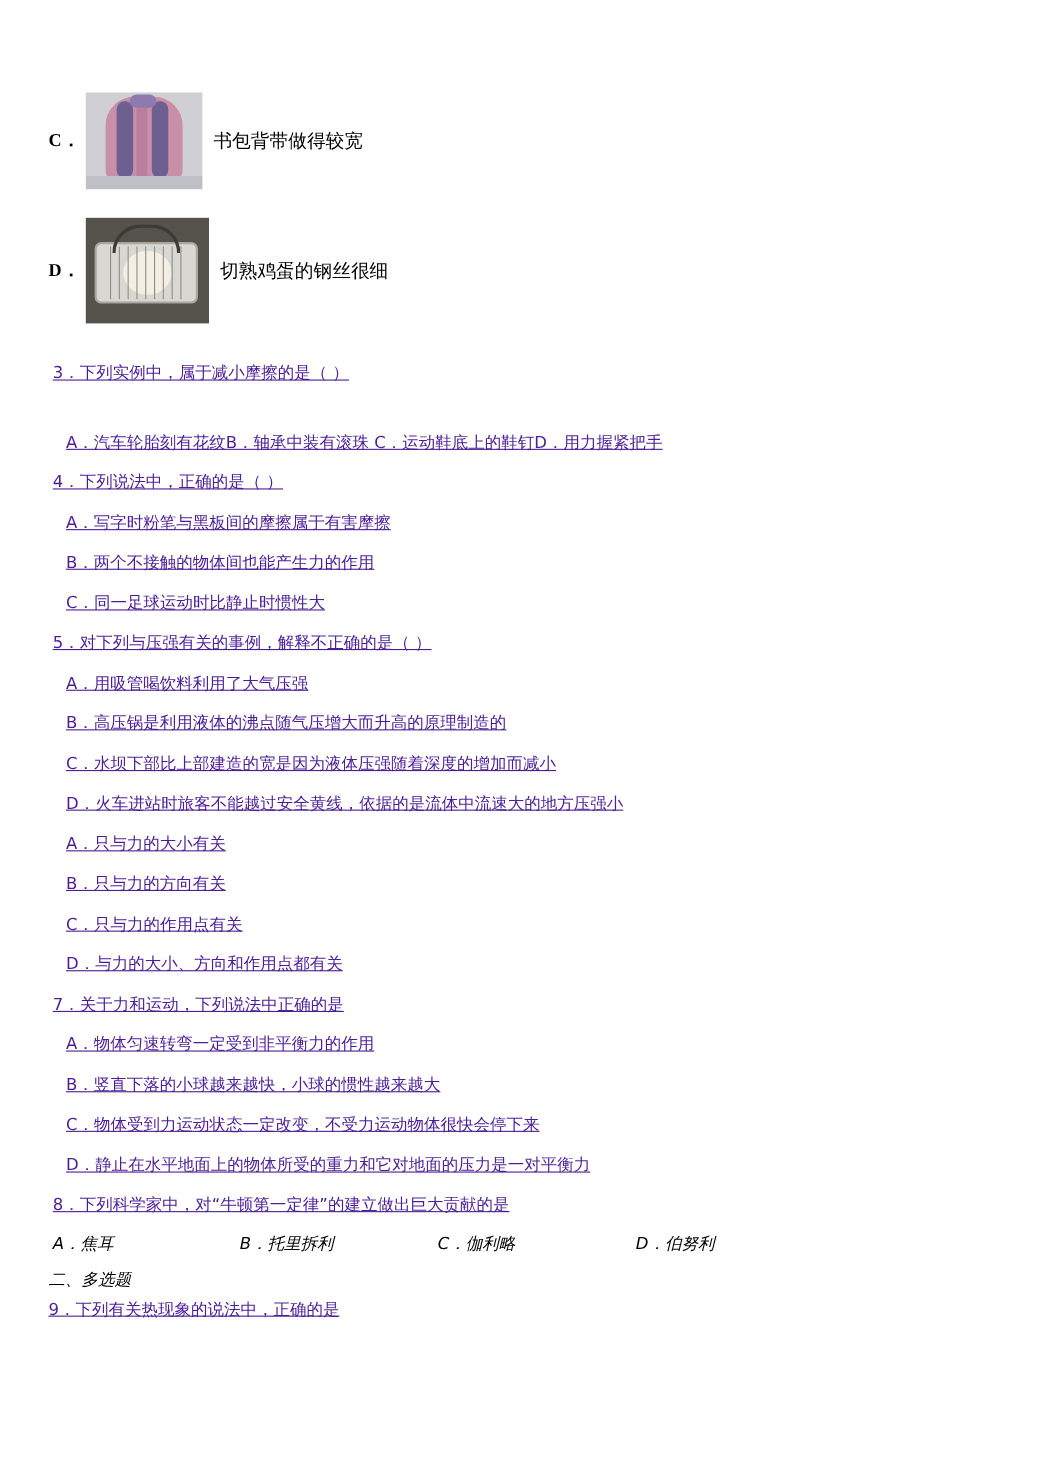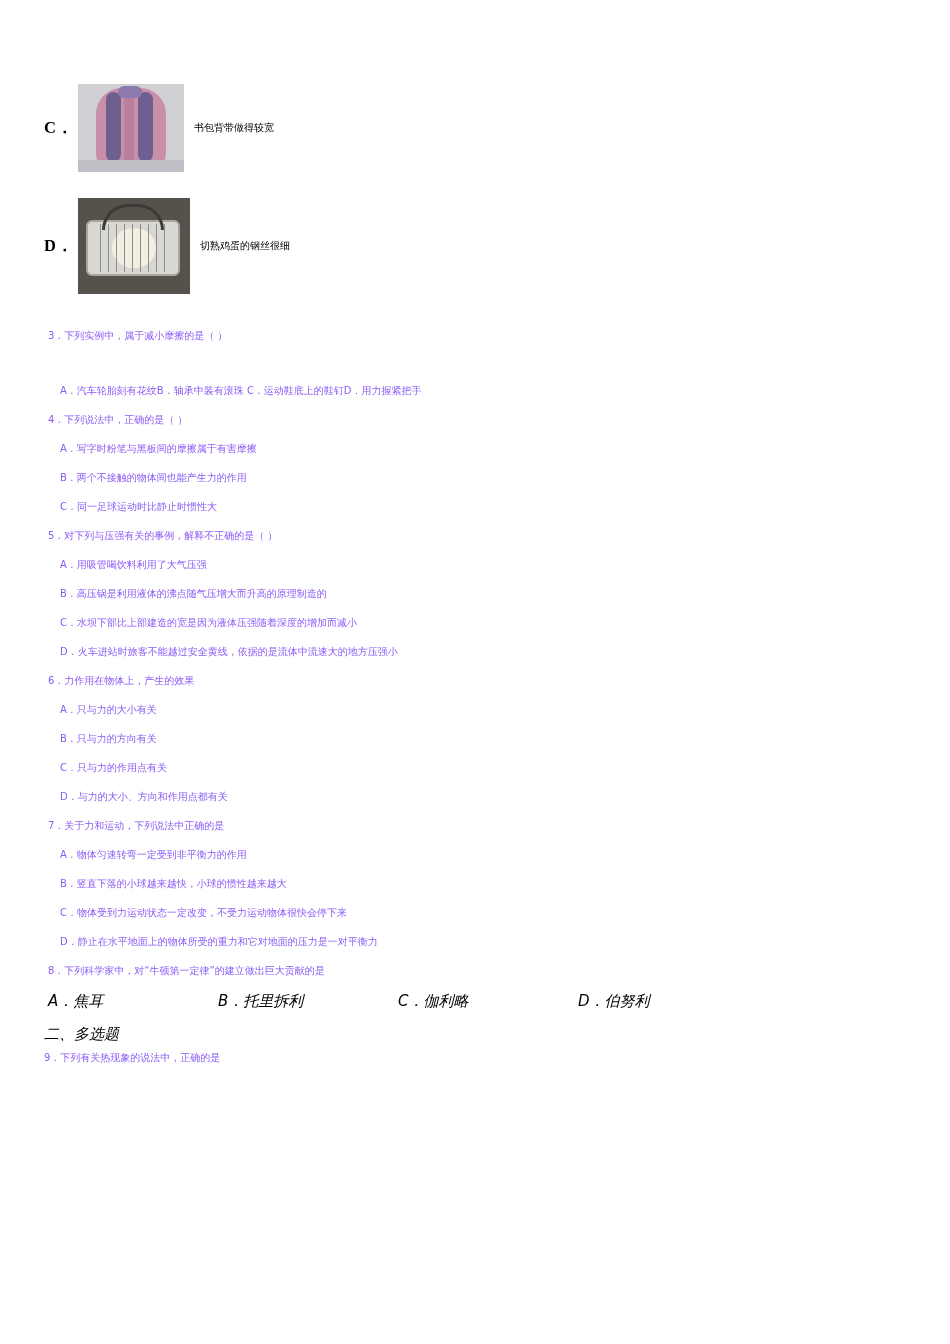--- a/index.html
+++ b/index.html
@@ -41,21 +41,21 @@
     font-weight: 600;
     letter-spacing: 0.5px;
     color: #000;
   }
   .img-option .opt-figure {
     flex: 0 0 auto;
     margin-right: 10px;
   }
   .img-option .opt-text {
     font-family: "DejaVu Sans", "Liberation Sans", sans-serif;
-    font-size: 10px;
+    font-size: 17px;
     color: #000;
     white-space: nowrap;
   }
 
   
   .fig-backpack {
     width: 106px;
     height: 88px;
     background: #cfcfd4;
     position: relative;
@@ -140,24 +140,25 @@
     position: absolute;
     top: 0;
     width: 1px; height: 48px;
     background: #8f8d88;
     display: block;
   }
 
   
   .q-line {
     font-family: "DejaVu Sans", "Liberation Sans", sans-serif;
-    font-size: 10px;
+    font-size: 15px;
     line-height: 1.5;
     margin: 0 0 14px 0;
-    color: #8b5cf6;
+    color: #4c1d95;
+    text-decoration: underline;
   }
   .q-stem {
     margin-left: 4px;
   }
   .q-opt {
     margin-left: 16px;
   }
   .q-opt-inline {
     margin-left: 16px;
     margin-top: 40px;
@@ -233,21 +234,20 @@
     <p class="q-line q-opt">A．写字时粉笔与黑板间的摩擦属于有害摩擦</p>
     <p class="q-line q-opt">B．两个不接触的物体间也能产生力的作用</p>
     <p class="q-line q-opt">C．同一足球运动时比静止时惯性大</p>
 
     <p class="q-line q-stem">5．对下列与压强有关的事例，解释不正确的是（      ）</p>
     <p class="q-line q-opt">A．用吸管喝饮料利用了大气压强</p>
     <p class="q-line q-opt">B．高压锅是利用液体的沸点随气压增大而升高的原理制造的</p>
     <p class="q-line q-opt">C．水坝下部比上部建造的宽是因为液体压强随着深度的增加而减小</p>
     <p class="q-line q-opt">D．火车进站时旅客不能越过安全黄线，依据的是流体中流速大的地方压强小</p>
 
-    <p class="q-line q-stem">6．力作用在物体上，产生的效果</p>
     <p class="q-line q-opt">A．只与力的大小有关</p>
     <p class="q-line q-opt">B．只与力的方向有关</p>
     <p class="q-line q-opt">C．只与力的作用点有关</p>
     <p class="q-line q-opt">D．与力的大小、方向和作用点都有关</p>
 
     <p class="q-line q-stem">7．关于力和运动，下列说法中正确的是</p>
     <p class="q-line q-opt">A．物体匀速转弯一定受到非平衡力的作用</p>
     <p class="q-line q-opt">B．竖直下落的小球越来越快，小球的惯性越来越大</p>
     <p class="q-line q-opt">C．物体受到力运动状态一定改变，不受力运动物体很快会停下来</p>
     <p class="q-line q-opt">D．静止在水平地面上的物体所受的重力和它对地面的压力是一对平衡力</p>

